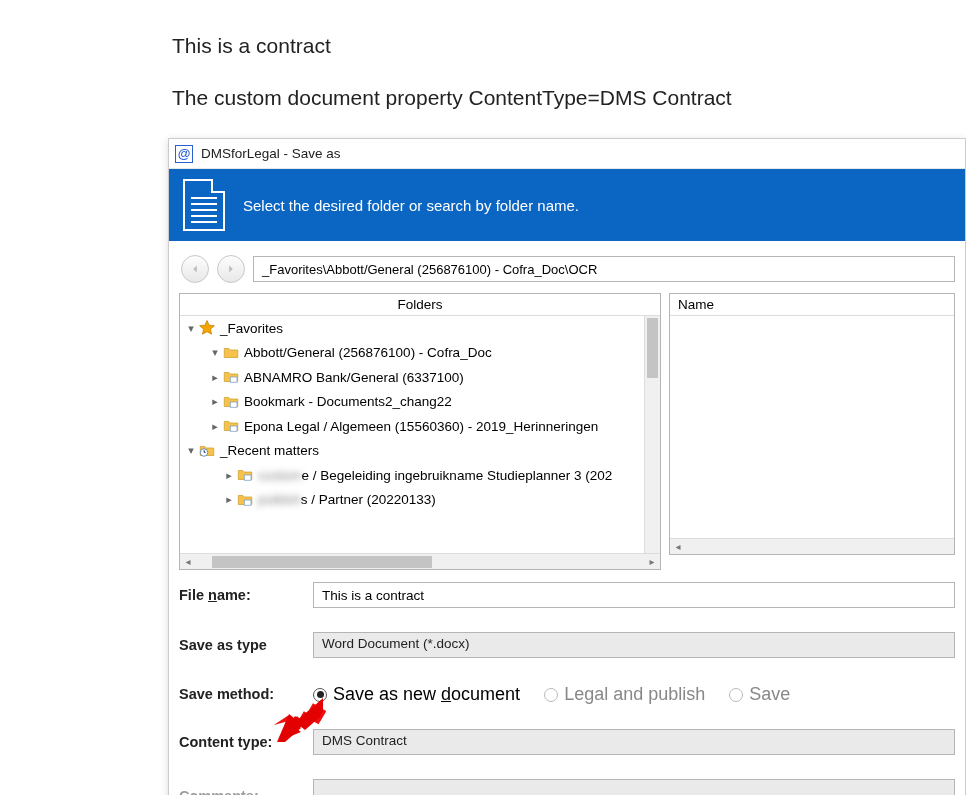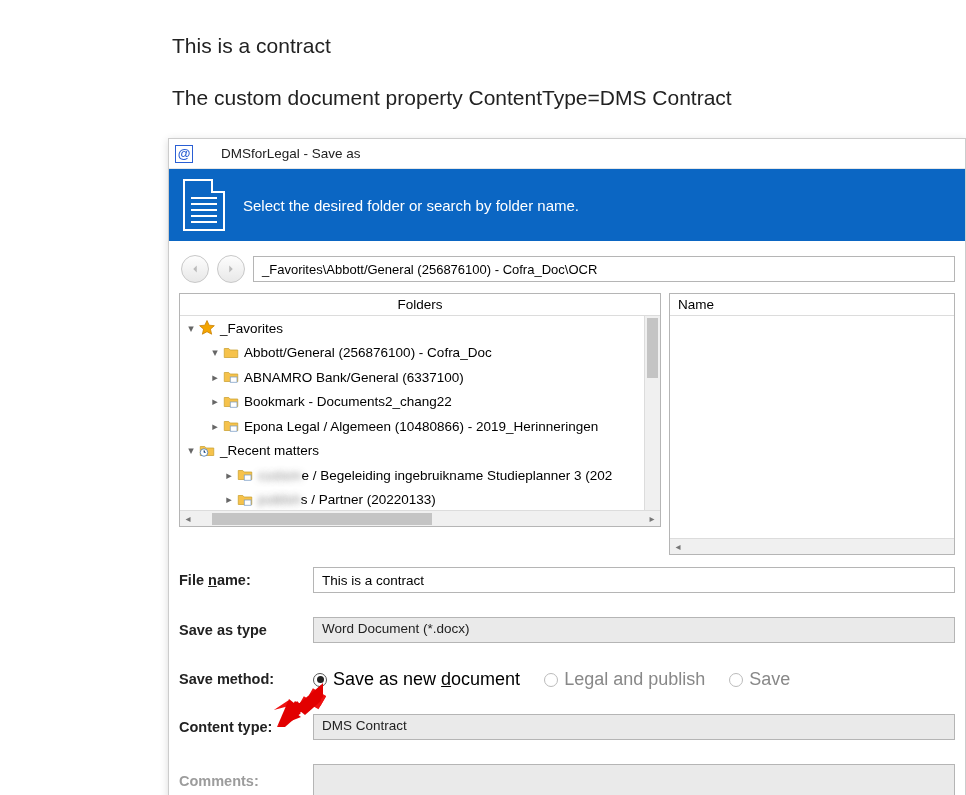--- a/index.html
+++ b/index.html
@@ -2,33 +2,33 @@
 <html><head>
 <meta charset="utf-8">
 <style>
   * { box-sizing: border-box; font-family: "Segoe UI", Arial, sans-serif; }
   body { margin: 0; background: #fff; width: 966px; height: 795px; position: relative; overflow: hidden; }
   .lead { padding-left: 172px; padding-top: 34px; font-size: 21px; color: #222; }
   .lead2 { padding-left: 172px; padding-top: 28px; font-size: 21px; color: #222; }
   .window { position: absolute; left: 168px; top: 138px; width: 798px; border: 1px solid #ccc; box-shadow: 0 2px 8px rgba(0,0,0,.15); background: #fff; }
   .titlebar { height: 30px; display: flex; align-items: center; padding-left: 6px; background: #fff; border-bottom: 1px solid #e6e6e6; }
   .titlebar .at { width: 18px; height: 18px; border: 1px solid #2a5fd4; display: flex; align-items: center; justify-content: center; color: #2a5fd4; font-weight: bold; font-size: 13px; margin-right: 8px; }
-  .titlebar .ttl { font-size: 13.5px; color: #222; margin-left: 20px; }
+  .titlebar .ttl { font-size: 13.5px; color: #222; }
   .banner { background: #0b66c3; height: 72px; display: flex; align-items: center; padding-left: 14px; }
   .doc-icon { width: 42px; height: 52px; border: 2px solid #fff; position: relative; margin-right: 18px; }
   .doc-icon .fold { position: absolute; right: -2px; top: -2px; width: 14px; height: 14px; background: #0b66c3; border-left: 2px solid #fff; border-bottom: 2px solid #fff; }
   .doc-icon .line { position: absolute; left: 6px; right: 6px; height: 2px; background: #fff; }
   .banner-text { color: #fff; font-size: 15px; }
   .body { padding: 10px 10px 0 10px; }
   .navrow { display: flex; align-items: center; gap: 8px; margin: 4px 0 10px 2px; }
   .navbtn { width: 28px; height: 28px; border-radius: 50%; border: 1px solid #c8c8c8; background: linear-gradient(#fdfdfd,#e8e8e8); display:flex;align-items:center;justify-content:center; color:#bbb; }
   .navbtn svg { width: 14px; height: 14px; }
   .pathbox { flex: 1; height: 26px; border: 1px solid #b5b5b5; background: #fff; padding: 3px 8px; font-size: 13px; line-height: 20px; overflow: hidden; white-space: nowrap; }
   .panes { display: flex; gap: 8px; }
-  .treepane { width: 482px; border: 1px solid #b5b5b5; height: 234px; position: relative; overflow: hidden; }
+  .treepane { width: 482px; border: 1px solid #b5b5b5; height: 277px; position: relative; overflow: hidden; }
   .paneheader { text-align: center; font-size: 13.5px; height: 22px; line-height: 22px; border-bottom: 1px solid #dcdcdc; }
   .tree { font-size: 13.5px; position: relative; height: 224px; overflow: hidden; }
   .tree .row { display: flex; align-items: center; height: 24.5px; white-space: nowrap; }
   .exp { width: 14px; text-align: center; color: #666; font-size: 11px; cursor: pointer; }
   .icon { width: 18px; height: 18px; margin-right: 4px; display: inline-flex; align-items: center; justify-content: center; }
   .icon svg { width: 18px; height: 18px; }
   .lbl { }
   .sel { background: #ffe9a8; border: 1px dotted #a07c20; padding: 0 2px; }
   .scrollv { position: absolute; right: 0; top: 22px; bottom: 16px; width: 16px; background: #f0f0f0; border-left: 1px solid #dcdcdc; }
   .scrollv .thumb { position: absolute; left: 2px; right: 2px; top: 2px; height: 60px; background: #c4c4c4; }
@@ -146,21 +146,21 @@
           </div>
 
           <div class="row" style="padding-left:28px">
             <span class="exp">▸</span>
             <span class="icon">
               <svg viewBox="0 0 24 24">
                   <path fill="#f6c24b" stroke="#caa030" d="M3 6h6l2 2h10v10H3z"></path>
                   <rect x="11" y="12" width="9" height="7" fill="#fff" stroke="#7a9cc6"></rect>
                 </svg>
             </span>
-            <span class="lbl">Epona Legal / Algemeen (10480866) - 2019_Herinneringen</span>
+            <span class="lbl">Epona Legal / Algemeen (15560360) - 2019_Herinneringen</span>
           </div>
 
           <div class="row" style="padding-left:4px">
             <span class="exp">▾</span>
             <span class="icon">
               <svg viewBox="0 0 24 24">
                   <path fill="#f6c24b" stroke="#caa030" d="M3 6h6l2 2h10v10H3z"></path>
                   <circle cx="8" cy="14" r="5" fill="#fff" stroke="#3a6fb0"></circle>
                   <path stroke="#3a6fb0" stroke-width="1.3" d="M8 11v3h2"></path>
                 </svg>

